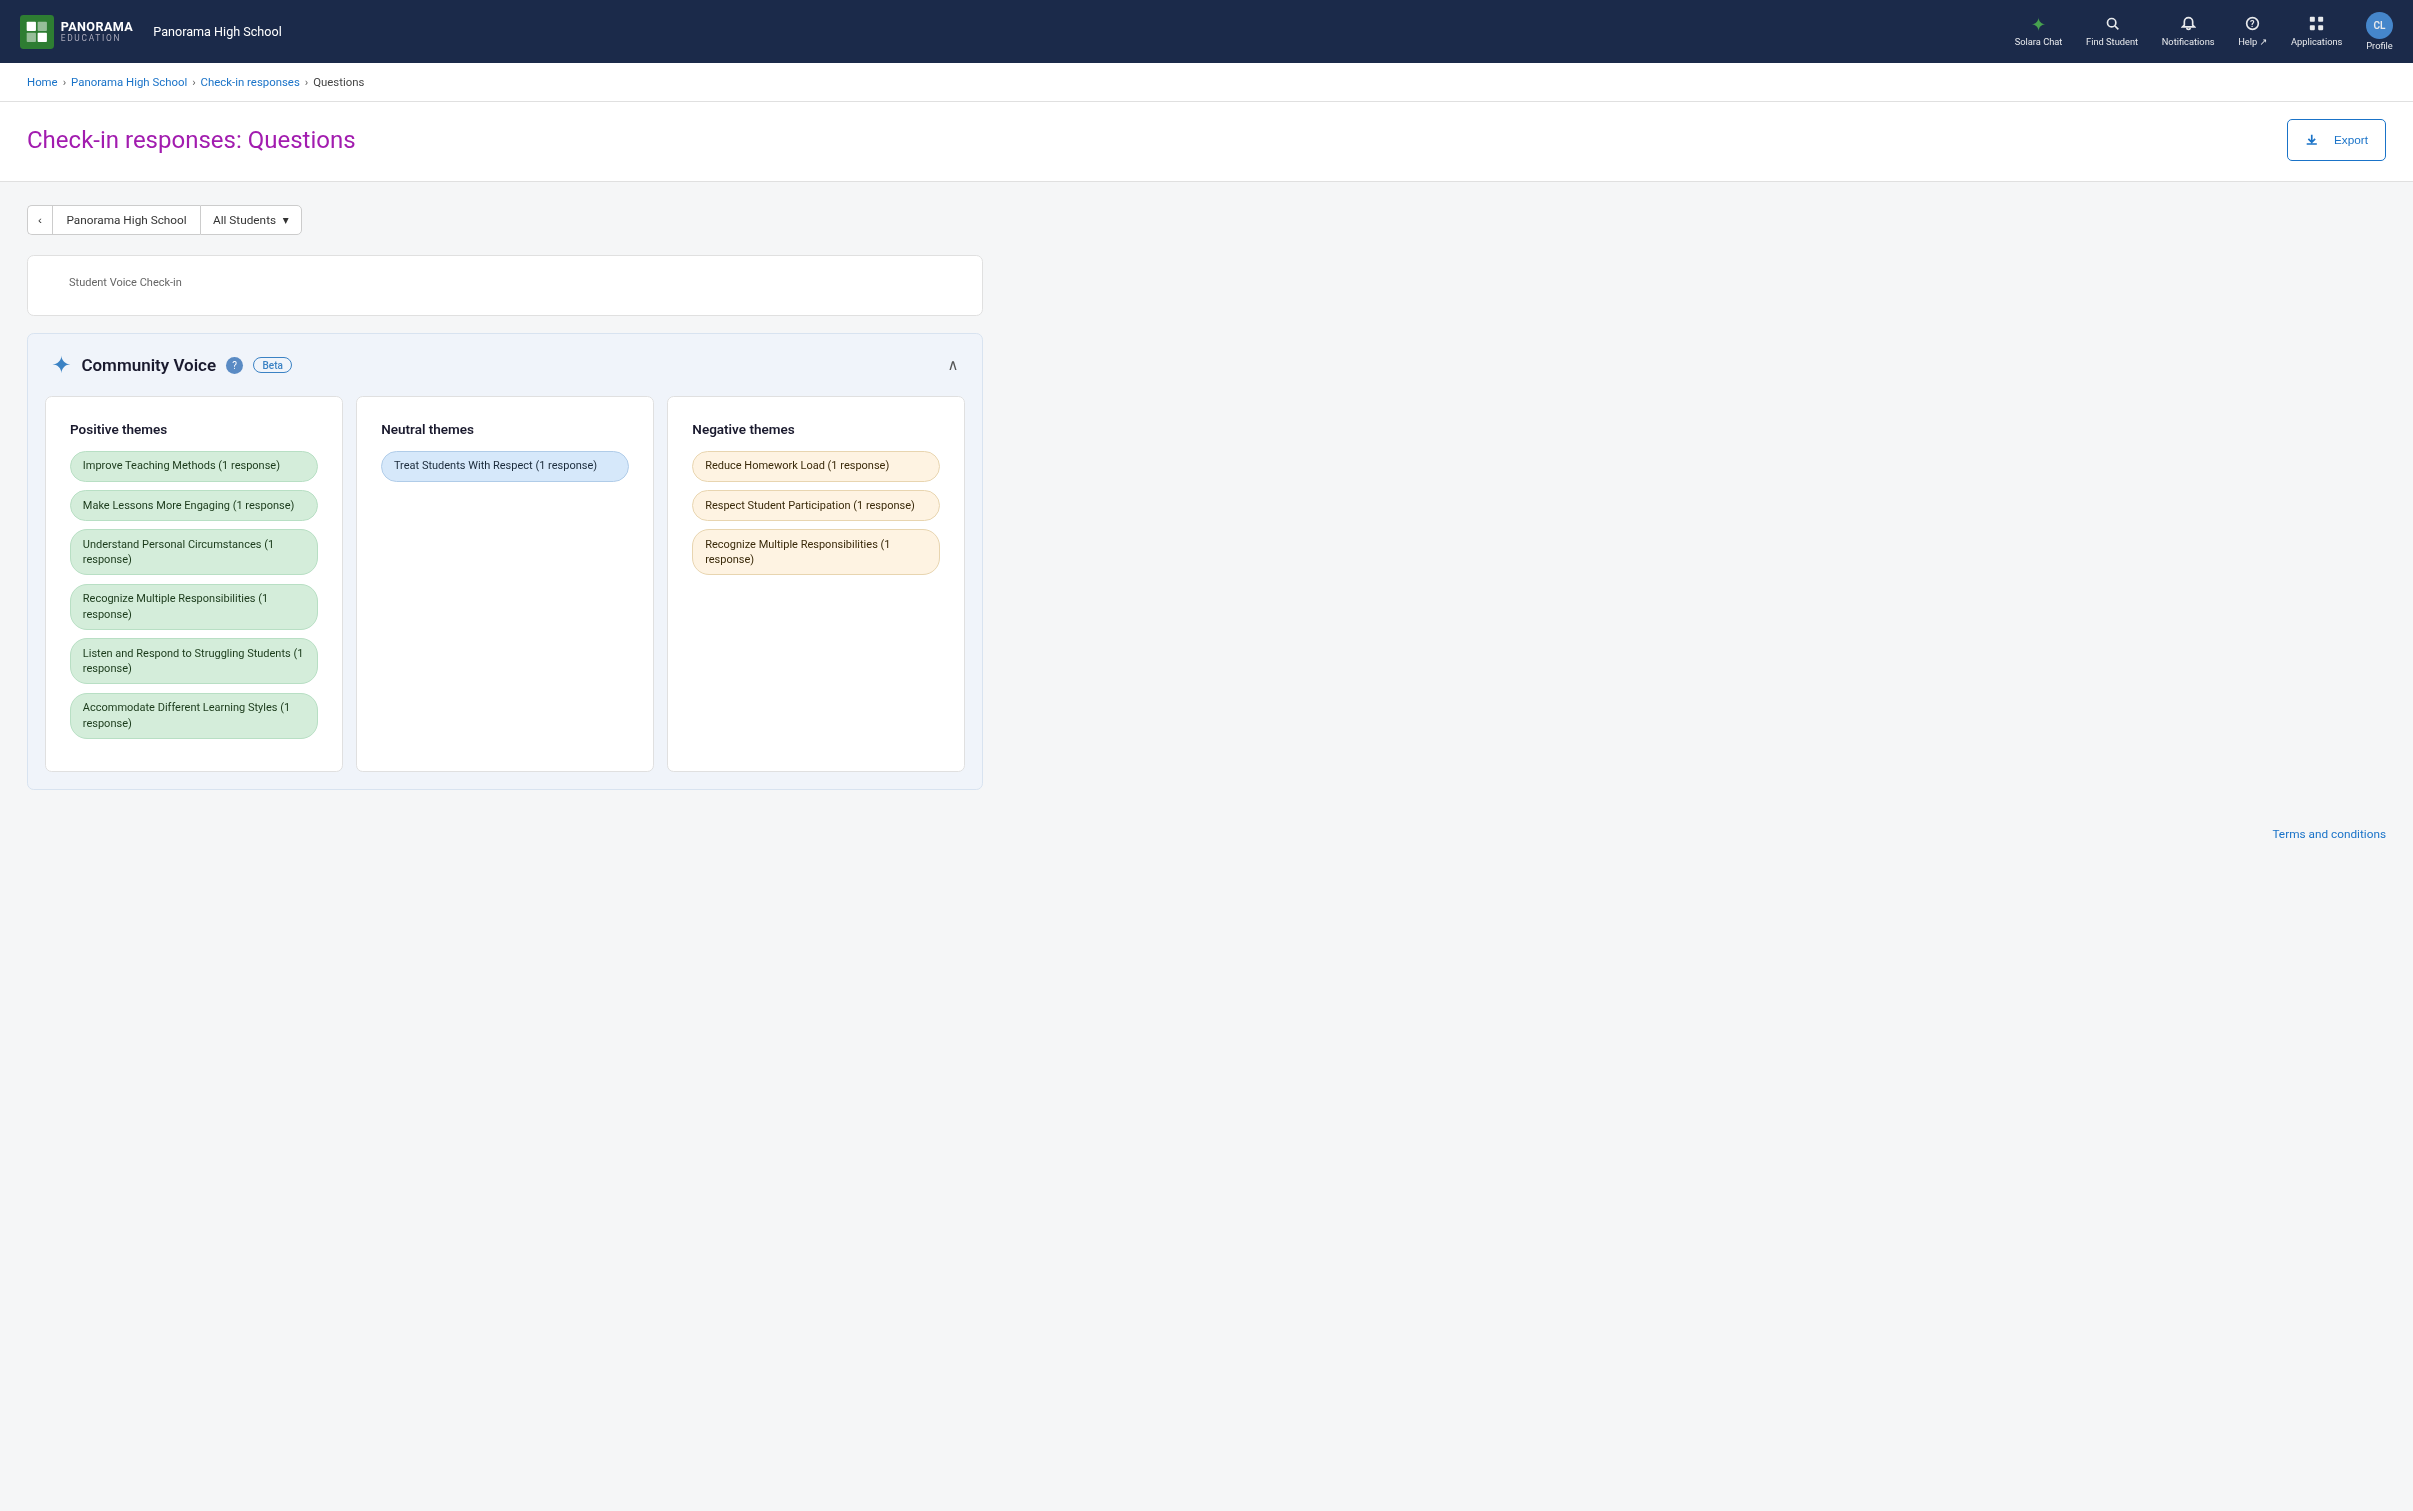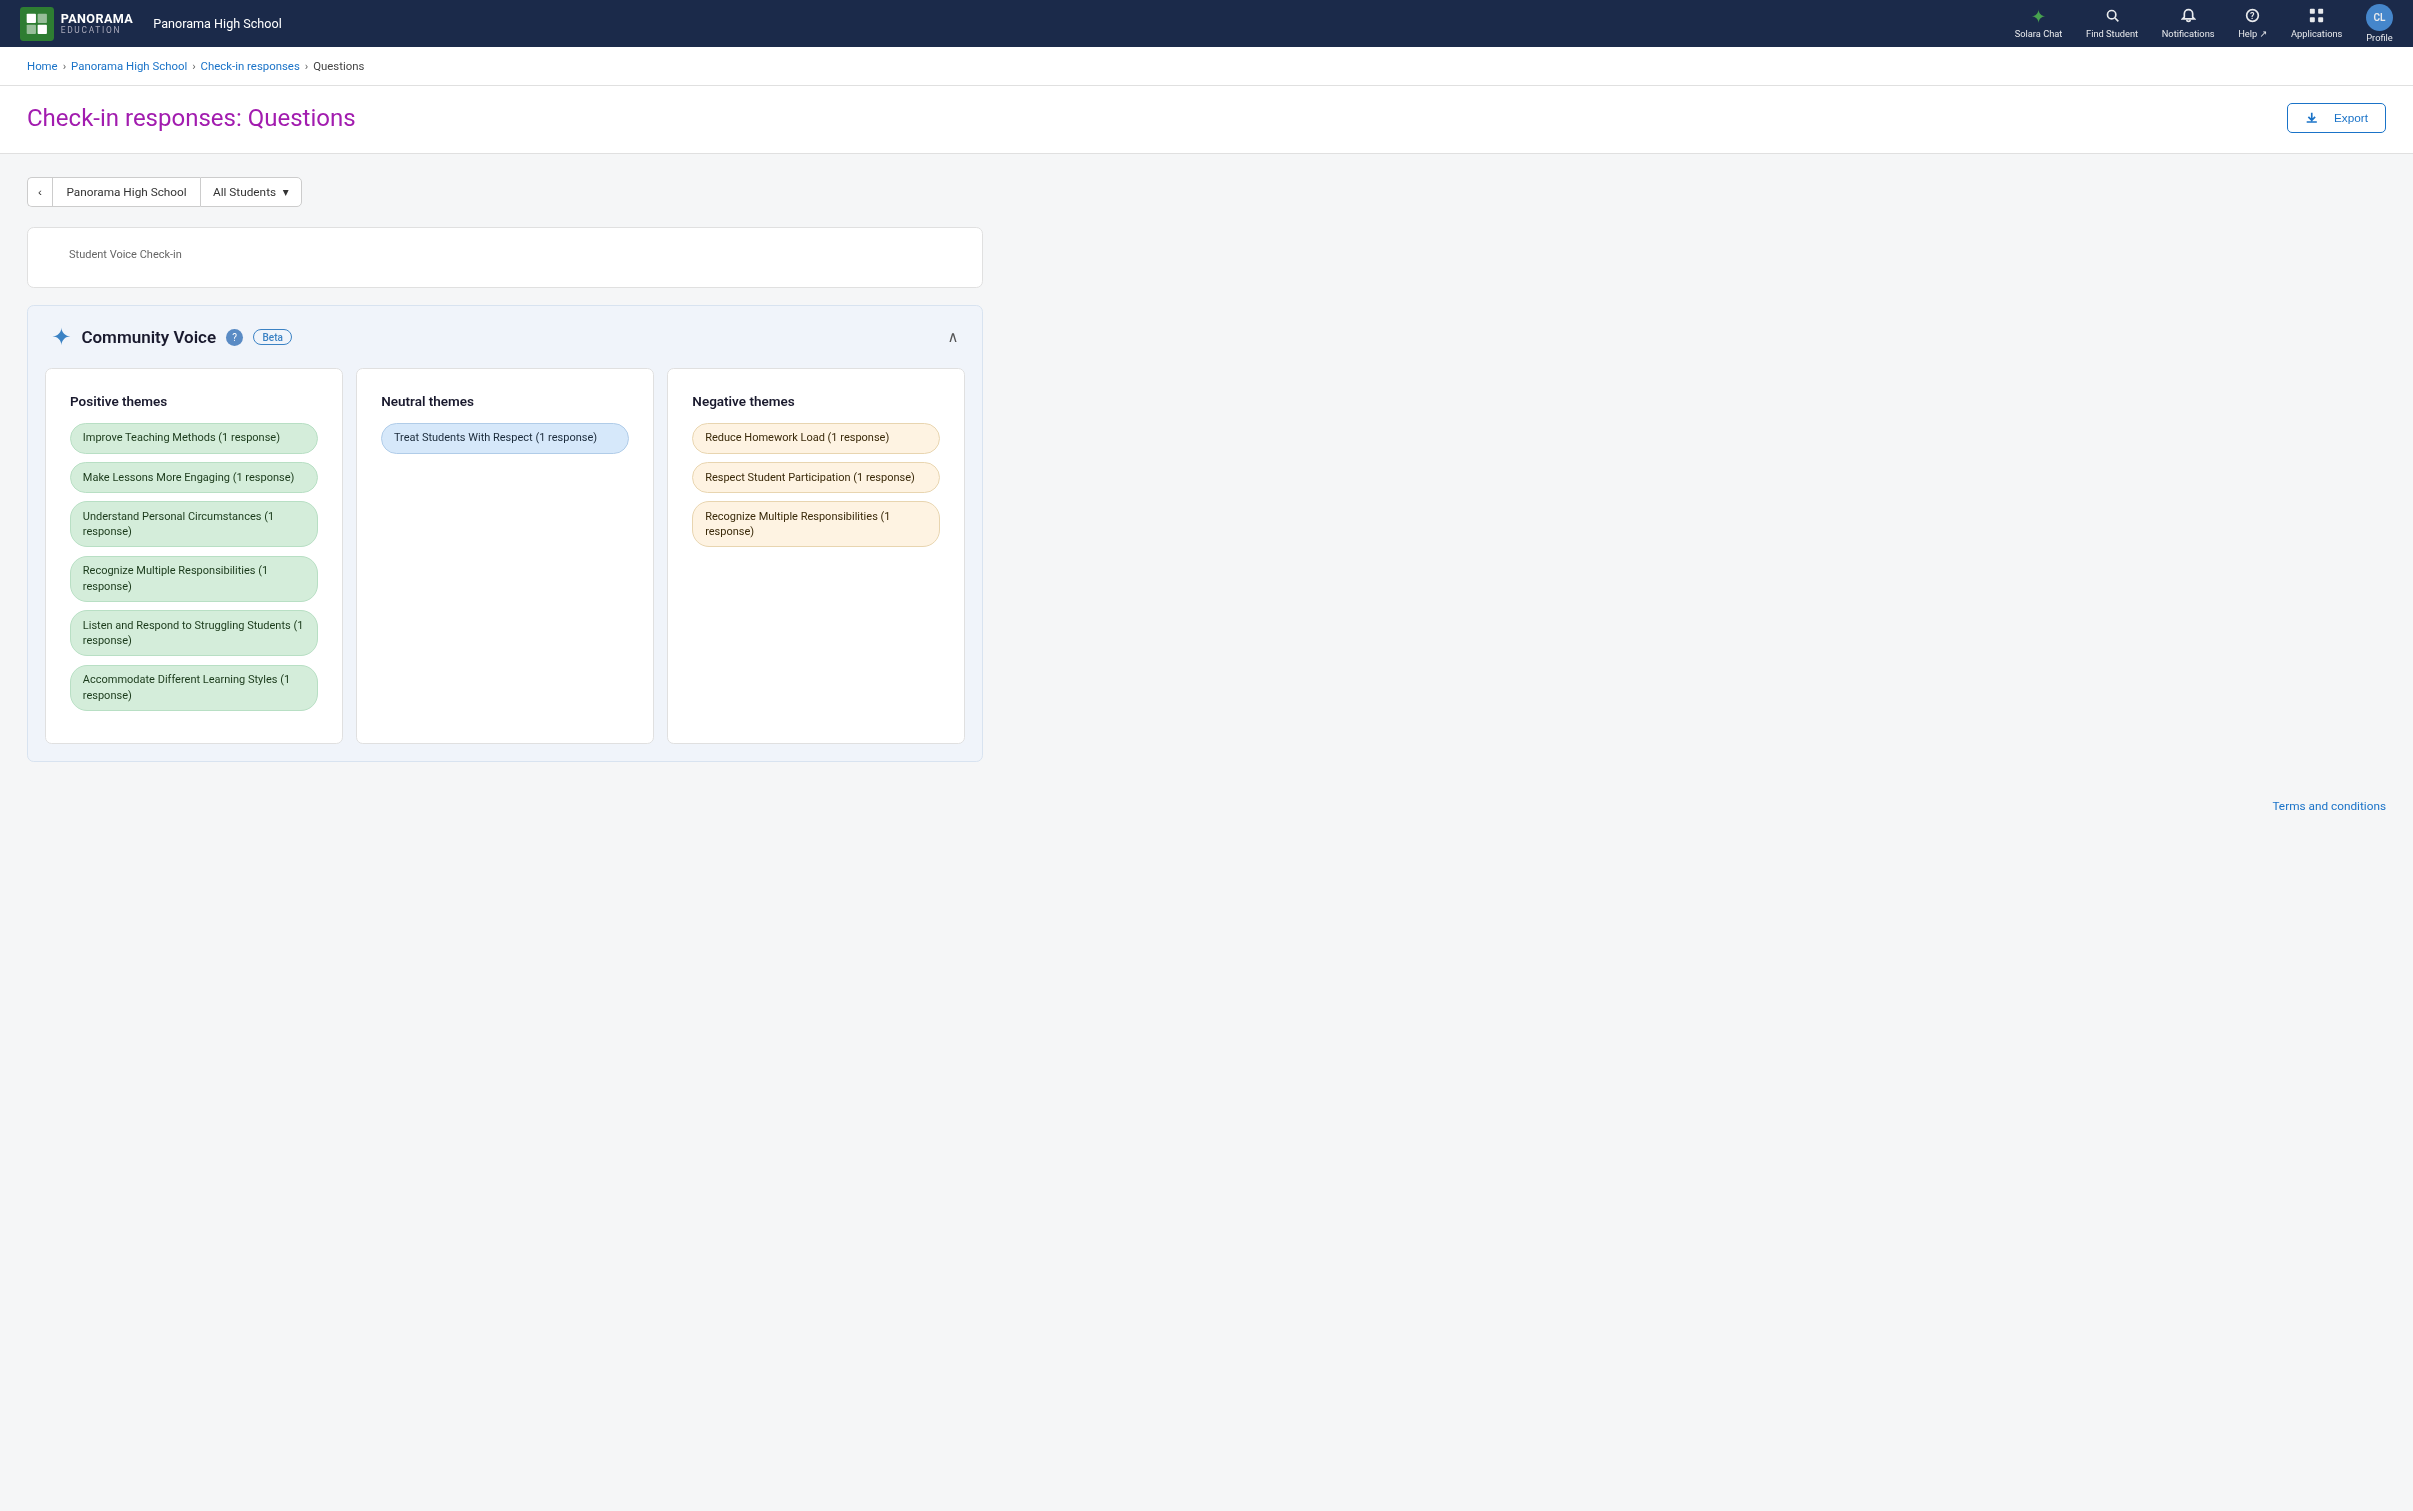--- a/index.html
+++ b/index.html
@@ -5,21 +5,21 @@
     * { box-sizing: border-box; margin: 0; padding: 0; }
     body { font-family: -apple-system, BlinkMacSystemFont, 'Segoe UI', Roboto, sans-serif; background: #f5f6f7; color: #1a1a2e; }
 
     
     .navbar {
       background: #1b2a4a;
       color: white;
       display: flex;
       align-items: center;
       padding: 0 20px;
-      height: 47px;
+      height: 63px;
       justify-content: space-between;
     }
     .navbar-left { display: flex; align-items: center; gap: 13.5px; }
     .logo-box {
       display: flex; align-items: center; gap: 6.7px;
     }
     .logo-icon {
       width: 34px; height: 34px; background: #2e7d32;
       display: flex; align-items: center; justify-content: center;
       border-radius: 3.4px; font-weight: bold; color: white; font-size: 15px;
@@ -55,21 +55,21 @@
     
     .page-header {
       background: white;
       padding: 17px 27px 20px;
       border-bottom: 0.8px solid #e0e0e0;
       display: flex; align-items: center; justify-content: space-between;
     }
     .page-title { font-size: 24px; font-weight: 400; color: #a21caf; }
     .export-btn {
       border: 1.3px solid #1a73c8; color: #1a73c8; background: white;
-      padding: 7px 17px; border-radius: 5px; cursor: pointer;
+      padding: 13px 17px; border-radius: 5px; cursor: pointer;
       font-size: 11.8px; display: flex; align-items: center; gap: 15px;
       font-weight: 500;
       margin-left: 18px;
     }
 
     
     .content { padding: 23.6px 27px; max-width: 1010px; }
 
     
     .filter-bar {

